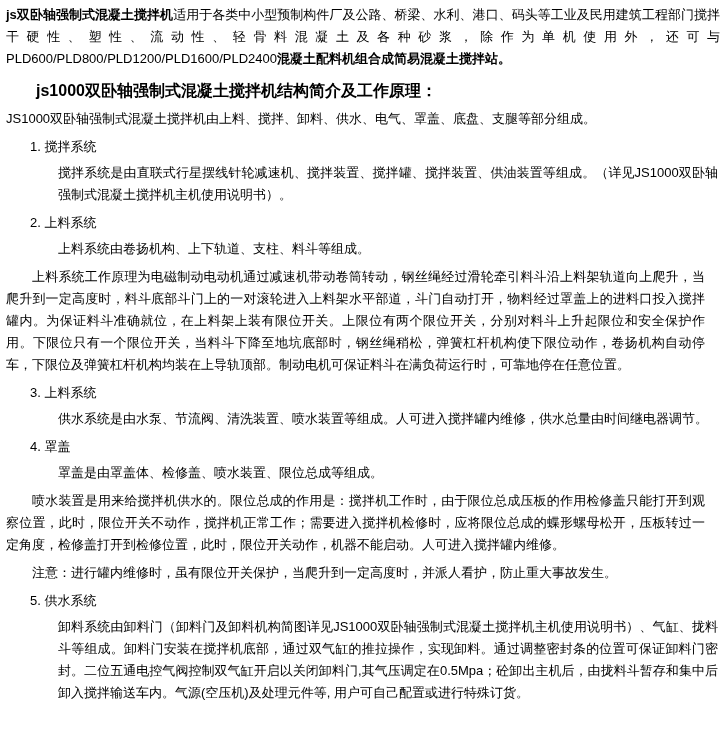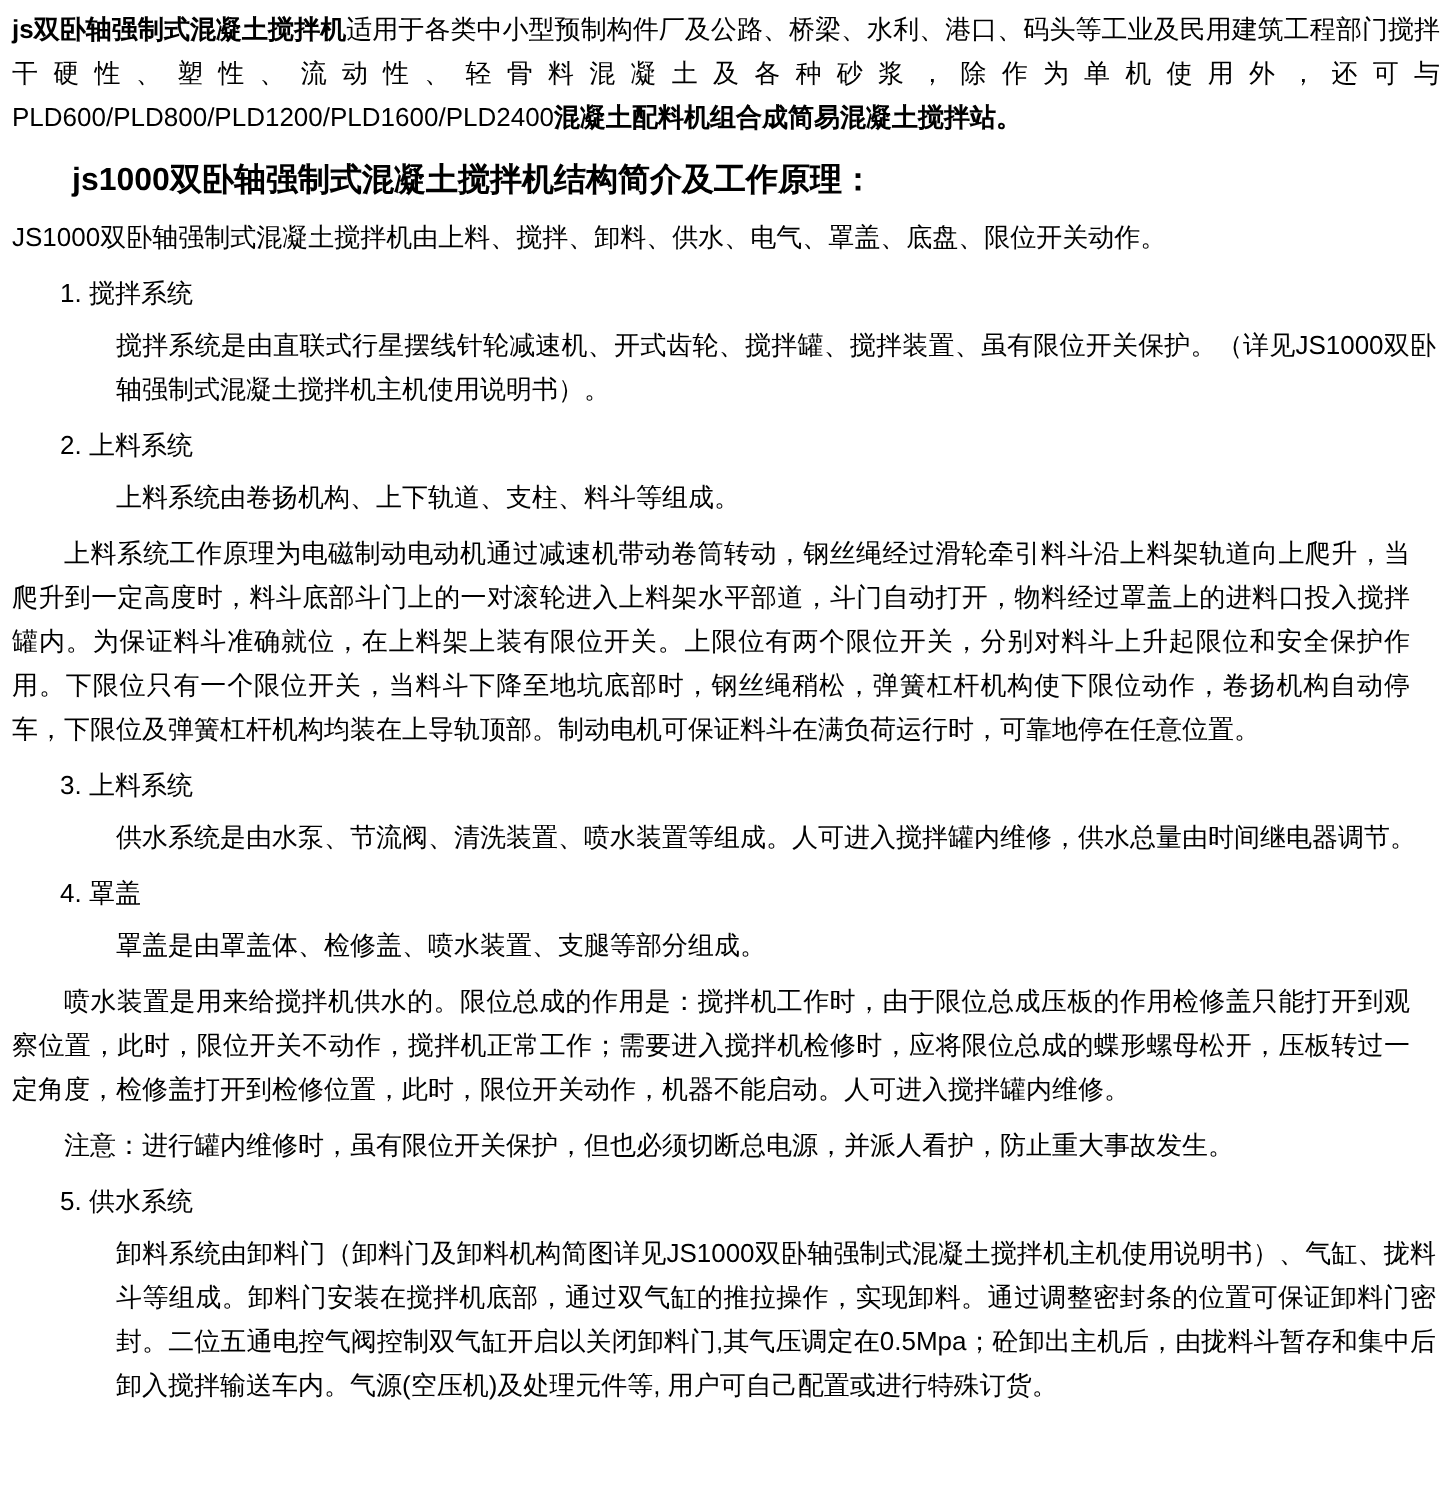--- a/index.html
+++ b/index.html
@@ -66,48 +66,48 @@
 <body>
 
 <div class="page">
 
   <p class="para intro">
     <span class="bold">js双卧轴强制式混凝土搅拌机</span><span>适用于各类中小型预制构件厂及公路、桥梁、水利、港口、码头等工业及民用建筑工程部门搅拌干硬性、塑性、流动性、轻骨料混凝土及各种砂浆，除作为单机使用外，还可与PLD600/PLD800/PLD1200/PLD1600/PLD2400</span><span class="bold">混凝土配料机组合成简易混凝土搅拌站。</span>
   </p>
 
   <p class="heading">js1000双卧轴强制式混凝土搅拌机结构简介及工作原理：</p>
 
-  <p class="para">JS1000双卧轴强制式混凝土搅拌机由上料、搅拌、卸料、供水、电气、罩盖、底盘、限位开关动作。</p>
+  <p class="para">JS1000双卧轴强制式混凝土搅拌机由上料、搅拌、卸料、供水、电气、罩盖、底盘、支腿等部分组成。</p>
 
   <p class="list-item">
     <span class="num">1.</span>
     <span>搅拌系统</span>
   </p>
-  <p class="para block-indent">搅拌系统是由直联式行星摆线针轮减速机、开式齿轮、搅拌罐、搅拌装置、虽有限位开关保护。（详见JS1000双卧轴强制式混凝土搅拌机主机使用说明书）。</p>
+  <p class="para block-indent">搅拌系统是由直联式行星摆线针轮减速机、搅拌装置、搅拌罐、搅拌装置、供油装置等组成。（详见JS1000双卧轴强制式混凝土搅拌机主机使用说明书）。</p>
 
   <p class="list-item">
     <span class="num">2.</span>
     <span>上料系统</span>
   </p>
   <p class="para block-indent">上料系统由卷扬机构、上下轨道、支柱、料斗等组成。</p>
   <p class="para hang">上料系统工作原理为电磁制动电动机通过减速机带动卷筒转动，钢丝绳经过滑轮牵引料斗沿上料架轨道向上爬升，当爬升到一定高度时，料斗底部斗门上的一对滚轮进入上料架水平部道，斗门自动打开，物料经过罩盖上的进料口投入搅拌罐内。为保证料斗准确就位，在上料架上装有限位开关。上限位有两个限位开关，分别对料斗上升起限位和安全保护作用。下限位只有一个限位开关，当料斗下降至地坑底部时，钢丝绳稍松，弹簧杠杆机构使下限位动作，卷扬机构自动停车，下限位及弹簧杠杆机构均装在上导轨顶部。制动电机可保证料斗在满负荷运行时，可靠地停在任意位置。</p>
 
   <p class="list-item">
     <span class="num">3.</span>
     <span>上料系统</span>
   </p>
   <p class="para block-indent">供水系统是由水泵、节流阀、清洗装置、喷水装置等组成。人可进入搅拌罐内维修，供水总量由时间继电器调节。</p>
 
   <p class="list-item">
     <span class="num">4.</span>
     <span>罩盖</span>
   </p>
-  <p class="para block-indent">罩盖是由罩盖体、检修盖、喷水装置、支腿等部分组成。</p>
+  <p class="para block-indent">罩盖是由罩盖体、检修盖、喷水装置、限位总成等组成。</p>
   <p class="para hang">喷水装置是用来给搅拌机供水的。限位总成的作用是：搅拌机工作时，由于限位总成压板的作用检修盖只能打开到观察位置，此时，限位开关不动作，搅拌机正常工作；需要进入搅拌机检修时，应将限位总成的蝶形螺母松开，压板转过一定角度，检修盖打开到检修位置，此时，限位开关动作，机器不能启动。人可进入搅拌罐内维修。</p>
-  <p class="para hang">注意：进行罐内维修时，虽有限位开关保护，但也必须切断总电源，并派人看护，防止重大事故发生。</p>
+  <p class="para hang">注意：进行罐内维修时，虽有限位开关保护，当爬升到一定高度时，并派人看护，防止重大事故发生。</p>
 
   <p class="list-item">
     <span class="num">5.</span>
     <span>供水系统</span>
   </p>
   <p class="para block-indent">卸料系统由卸料门（卸料门及卸料机构简图详见JS1000双卧轴强制式混凝土搅拌机主机使用说明书）、气缸、拢料斗等组成。卸料门安装在搅拌机底部，通过双气缸的推拉操作，实现卸料。通过调整密封条的位置可保证卸料门密封。二位五通电控气阀控制双气缸开启以关闭卸料门,其气压调定在0.5Mpa；砼卸出主机后，由拢料斗暂存和集中后卸入搅拌输送车内。气源(空压机)及处理元件等, 用户可自己配置或进行特殊订货。</p>
 
 </div>
 
 </body></html>

